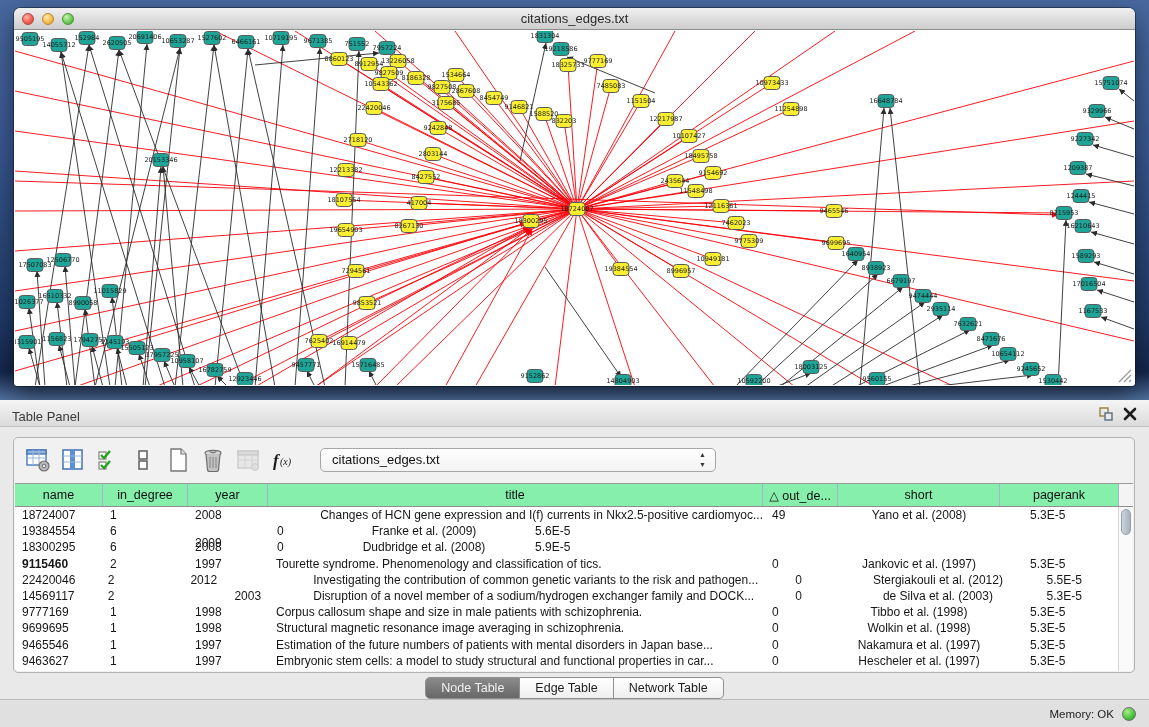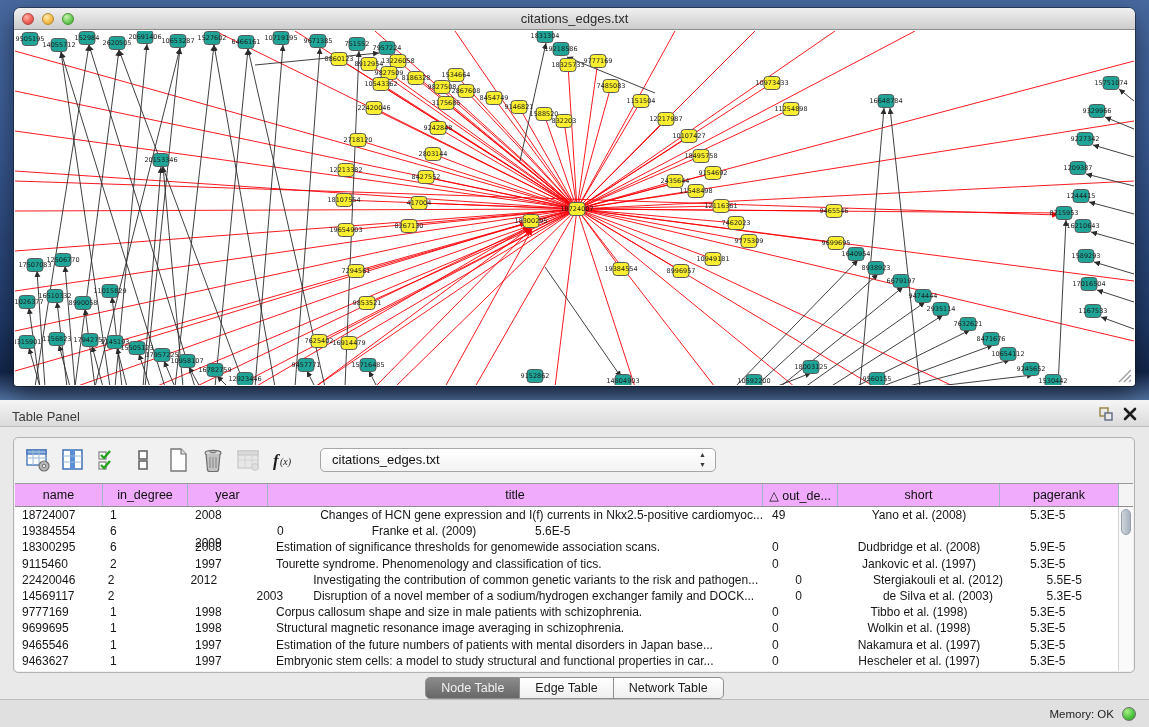--- a/index.html
+++ b/index.html
@@ -39,21 +39,21 @@
   .toolbar { display:flex; align-items:center; height:44px; padding-left:10px; }
   .tbtn { width:28px; height:28px; border:none; background:transparent; margin-right:7px; padding:1px; }
   .combo { position:relative; width:396px; height:24px; margin-left:16px;
            border:1px solid #a6a6a6; border-radius:5px; background:linear-gradient(#ffffff,#f3f3f3);
            font-size:13px; line-height:22px; color:#111; padding-left:11px;
            box-shadow:inset 0 1px 1px rgba(255,255,255,.8); }
   .combo .arrows { position:absolute; right:9px; top:1px; font-size:7px; line-height:10px; color:#3a3a3a; text-align:center; }
 
   .grid { position:absolute; left:1px; right:1px; top:45px; bottom:1px; background:#fff;
           border-top:1px solid #9a9a9a; border-radius:0 0 4px 4px; overflow:hidden; }
-  .ghead { display:flex; height:23px; background:#f0abfc; border-bottom:1px solid #8e8e8e; }
+  .ghead { display:flex; height:23px; background:#86efac; border-bottom:1px solid #8e8e8e; }
   .ghead .hcell { display:flex; align-items:center; justify-content:center; font-size:12.5px; color:#101010;
                   border-right:1px solid #9db9c8; overflow:hidden; white-space:nowrap; }
   .ghead .hpad { flex:1; background:#f4f4f4; border-right:none; }
   .gbody { position:relative; }
   .trow { display:flex; height:16.2px; align-items:center; font-size:12px; color:#161616; }
   .tcell { overflow:hidden; white-space:nowrap; }
   .vscroll { position:absolute; right:0; top:23px; bottom:0; width:15px; background:#fafafa; border-left:1px solid #d4d4d4; }
   .vthumb { position:absolute; top:2px; left:2px; width:10px; height:26px; border-radius:6px;
             background:linear-gradient(90deg,#cdd4db,#a8b2be); border:1px solid #93a0ac; }
 
@@ -572,47 +572,46 @@
             <div class="tcell" style="width: 85px; text-align: left; padding-left: 7px;">6</div>
             <div class="tcell" style="width: 80px; text-align: left; padding-left: 7px; margin-top: 24px;">2009</div>
             <div class="tcell" style="width: 75px; text-align: left; padding-left: 9px;">0</div>
             <div class="tcell" style="width: 162px; text-align: center;">Franke et al. (2009)</div>
             <div class="tcell" style="width: 119px; text-align: left; padding-left: 30px;">5.6E-5</div>
           </div>
           <div class="trow">
             <div class="tcell" style="width: 88px; text-align: left; padding-left: 7px;">18300295</div>
             <div class="tcell" style="width: 85px; text-align: left; padding-left: 7px;">6</div>
             <div class="tcell" style="width: 80px; text-align: left; padding-left: 7px;">2008</div>
-            <div class="tcell" style="width: 495px; text-align: left; padding-left: 8px;">Estimation of significance thresholds for genomewide association scans.</div>
             <div class="tcell" style="width: 75px; text-align: left; padding-left: 9px;">0</div>
             <div class="tcell" style="width: 162px; text-align: center;">Dudbridge et al. (2008)</div>
             <div class="tcell" style="width: 119px; text-align: left; padding-left: 30px;">5.9E-5</div>
           </div>
           <div class="trow">
-            <div class="tcell" style="width: 88px; text-align: left; padding-left: 7px;">9115460</div>
+            <div class="tcell" style="width: 88px; text-align: left; padding-left: 7px; font-weight: bold;">9115460</div>
             <div class="tcell" style="width: 85px; text-align: left; padding-left: 7px;">2</div>
             <div class="tcell" style="width: 80px; text-align: left; padding-left: 7px;">1997</div>
             <div class="tcell" style="width: 495px; text-align: left; padding-left: 8px;">Tourette syndrome. Phenomenology and classification of tics.</div>
             <div class="tcell" style="width: 75px; text-align: left; padding-left: 9px;">0</div>
             <div class="tcell" style="width: 162px; text-align: center;">Jankovic et al. (1997)</div>
             <div class="tcell" style="width: 119px; text-align: left; padding-left: 30px;">5.3E-5</div>
           </div>
           <div class="trow">
             <div class="tcell" style="width: 88px; text-align: left; padding-left: 7px;">22420046</div>
             <div class="tcell" style="width: 85px; text-align: left; padding-left: 7px;">2</div>
             <div class="tcell" style="width: 80px; text-align: left; padding-left: 7px;">2012</div>
             <div class="tcell" style="width: 495px; text-align: left; padding-left: 8px; margin-left: 44px;">Investigating the contribution of common genetic variants to the risk and pathogen...</div>
             <div class="tcell" style="width: 75px; text-align: left; padding-left: 9px;">0</div>
             <div class="tcell" style="width: 162px; text-align: center;">Stergiakouli et al. (2012)</div>
             <div class="tcell" style="width: 119px; text-align: left; padding-left: 30px;">5.5E-5</div>
           </div>
           <div class="trow">
             <div class="tcell" style="width: 88px; text-align: left; padding-left: 7px;">14569117</div>
             <div class="tcell" style="width: 85px; text-align: left; padding-left: 7px;">2</div>
-            <div class="tcell" style="width: 80px; text-align: center; padding-left: 7px; margin-left: 44px;">2003</div>
+            <div class="tcell" style="width: 80px; text-align: left; padding-left: 7px; margin-left: 44px;">2003</div>
             <div class="tcell" style="width: 495px; text-align: left; padding-left: 8px;">Disruption of a novel member of a sodium/hydrogen exchanger family and DOCK...</div>
             <div class="tcell" style="width: 75px; text-align: left; padding-left: 9px;">0</div>
             <div class="tcell" style="width: 162px; text-align: center;">de Silva et al. (2003)</div>
             <div class="tcell" style="width: 119px; text-align: left; padding-left: 30px;">5.3E-5</div>
           </div>
           <div class="trow">
             <div class="tcell" style="width: 88px; text-align: left; padding-left: 7px;">9777169</div>
             <div class="tcell" style="width: 85px; text-align: left; padding-left: 7px;">1</div>
             <div class="tcell" style="width: 80px; text-align: left; padding-left: 7px;">1998</div>
             <div class="tcell" style="width: 495px; text-align: left; padding-left: 8px;">Corpus callosum shape and size in male patients with schizophrenia.</div>

